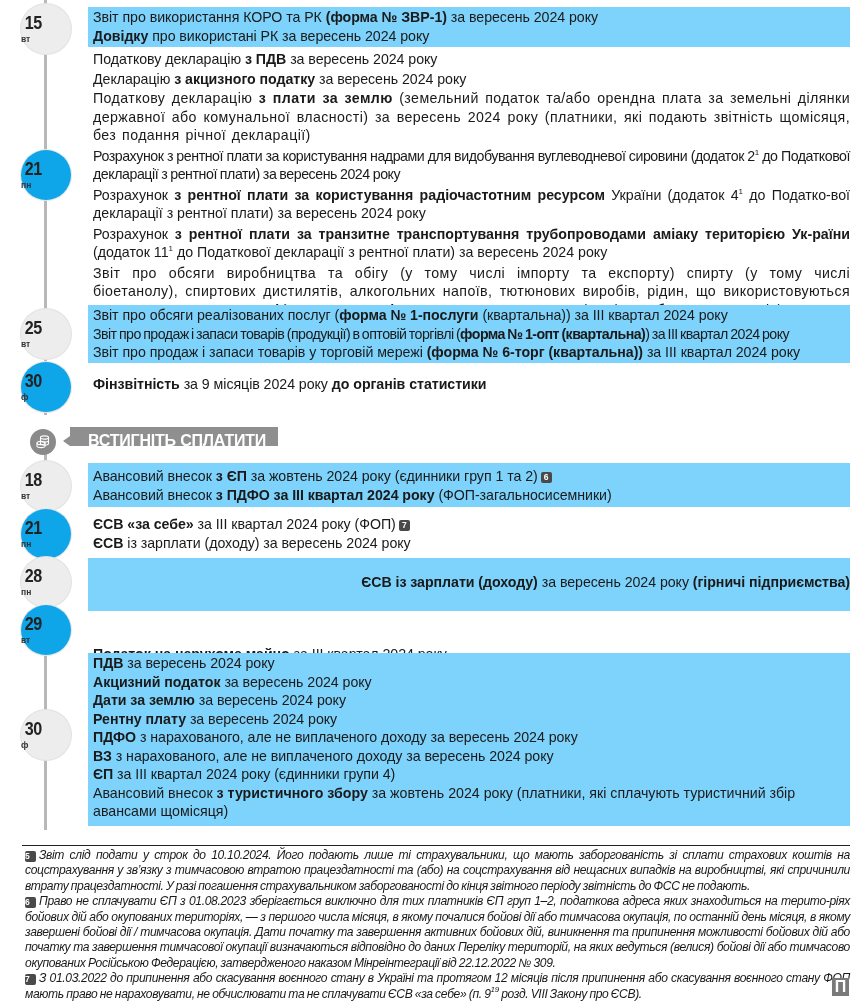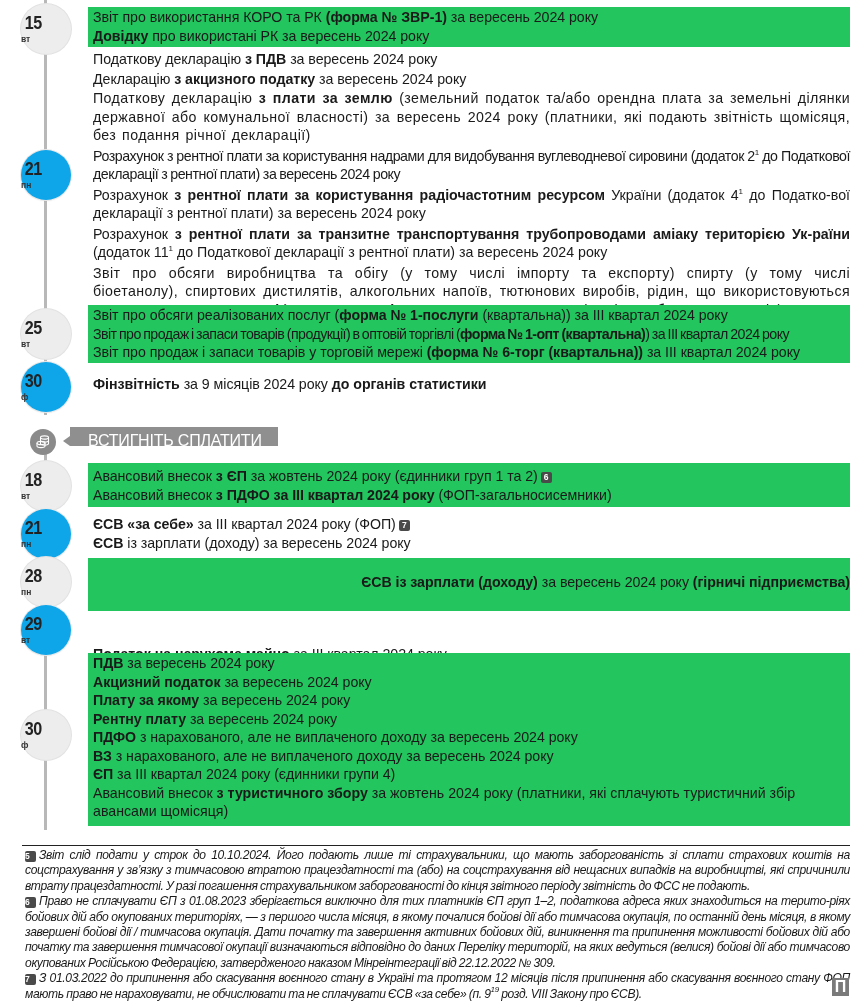--- a/index.html
+++ b/index.html
@@ -1,37 +1,37 @@
 <!DOCTYPE html>
 <html><head>
 <meta charset="utf-8">
 <style>
   * { box-sizing: border-box; margin: 0; padding: 0; }
   html, body { width: 854px; height: 1006px; background: #ffffff; overflow: hidden; }
   body { font-family: "Liberation Sans", "DejaVu Sans", sans-serif; color: #1a1a1a; position: relative; }
   .timeline-line { position: absolute; left: 44px; width: 3px; background: #b8b8b8; }
   .row { position: absolute; left: 88px; width: 762px; }
-  .row.shaded { background: #22c55e; }
+  .row.shaded { background: #7dd3fc; }
   .content { padding: 1px 0 0 5px; }
   .line { font-size: 14.2px; line-height: 18.5px; white-space: nowrap; letter-spacing: -0.05px; }
   .para { font-size: 14.2px; line-height: 18.5px; text-align: justify; margin-bottom: 2px; }
   .para.cond { letter-spacing: -0.45px; word-spacing: -0.5px; }
   .para.wide { letter-spacing: 0.4px; word-spacing: 1.5px; }
   b { font-weight: bold; }
   .date-circle {
     position: absolute; left: 21px; width: 50px; height: 50px; border-radius: 50%;
     background: #ededed; box-shadow: 0 0 0 1px #e2e2e2;
     display: flex; flex-direction: column; justify-content: center;
   }
   .date-circle.white { background: #0ea5e9; box-shadow: 0 0 0 1px #e8e8e8, 0 1px 2px rgba(0,0,0,0.08); }
   .date-num { font-family: "Liberation Sans", sans-serif; font-weight: bold; font-size: 19px; line-height: 19px; color: #222; letter-spacing: -0.5px; transform: scaleX(0.85); }
   .date-dow { font-family: "Liberation Sans", sans-serif; font-weight: bold; font-size: 8.5px; line-height: 11px; color: #333; margin-top: 2px; }
   .section-header { position: absolute; left: 30px; top: 427px; height: 28px; }
   .coin-circle { position: absolute; left: 0; top: 2px; width: 26px; height: 26px; border-radius: 50%; background: #8a8a8a; display: flex; align-items: center; justify-content: center; }
-  .header-banner { position: absolute; left: 40px; top: 0; width: 208px; height: 19px; background: #8f8f8f; color: #ffffff; font-weight: normal; font-size: 16px; line-height: 28px; padding-left: 18px; letter-spacing: -0.2px; }
+  .header-banner { position: absolute; left: 40px; top: 0; width: 208px; height: 19px; background: #8f8f8f; color: #ffffff; font-weight: bold; font-size: 16px; line-height: 28px; padding-left: 18px; letter-spacing: -0.2px; }
   .header-banner::before { content: ""; position: absolute; left: -7px; top: 9px; border-top: 5px solid transparent; border-bottom: 5px solid transparent; border-right: 7px solid #8f8f8f; }
   .badge { display: inline-block; background: #4a4a4a; color: #fff; font-size: 8.5px; font-weight: bold; line-height: 11px; width: 11px; height: 11px; text-align: center; border-radius: 2px; vertical-align: 1px; margin-left: 3px; }
   sup { font-size: 8px; line-height: 0; vertical-align: 6px; }
   .footnotes { position: absolute; left: 22px; top: 845px; width: 828px; border-top: 1.5px solid #222; padding-top: 2px; }
   .fn { font-style: italic; font-size: 12.1px; line-height: 15.4px; color: #1a1a1a; letter-spacing: -0.35px; word-spacing: -0.6px; text-align: justify; text-align-last: left; padding-left: 3px; }
   .fn .badge { font-style: normal; margin-left: 0; margin-right: 3px; vertical-align: 0; }
   .logo { position: absolute; left: 832px; top: 978px; width: 17px; height: 18px; background: #7a7a7a; color: #fff; font-weight: bold; font-size: 16px; line-height: 18px; text-align: center; }
 </style>
 </head>
 <body>
@@ -143,21 +143,21 @@
 </div>
 <div class="date-circle white" style="top:605px;">
   <span class="date-num">29</span>
   <span class="date-dow">вт</span>
 </div>
 
 <div class="row shaded" style="top:653px;height:173px;">
   <div class="content" style="padding-top:1px;">
     <div class="line"><b>ПДВ</b> за вересень 2024 року</div>
     <div class="line"><b>Акцизний податок</b> за вересень 2024 року</div>
-    <div class="line"><b>Плату за якому</b> за вересень 2024 року</div>
+    <div class="line"><b>Дати за землю</b> за вересень 2024 року</div>
     <div class="line"><b>Рентну плату</b> за вересень 2024 року</div>
     <div class="line"><b>ПДФО</b> з нарахованого, але не виплаченого доходу за вересень 2024 року</div>
     <div class="line"><b>ВЗ</b> з нарахованого, але не виплаченого доходу за вересень 2024 року</div>
     <div class="line"><b>ЄП</b> за ІІІ квартал 2024 року (єдинники групи 4)</div>
     <div class="para" style="text-align:left;">Авансовий внесок <b>з туристичного збору</b> за жовтень 2024 року (платники, які сплачують туристичний збір авансами щомісяця)</div>
   </div>
 </div>
 <div class="date-circle" style="top:710px;">
   <span class="date-num">30</span>
   <span class="date-dow">ф</span>

